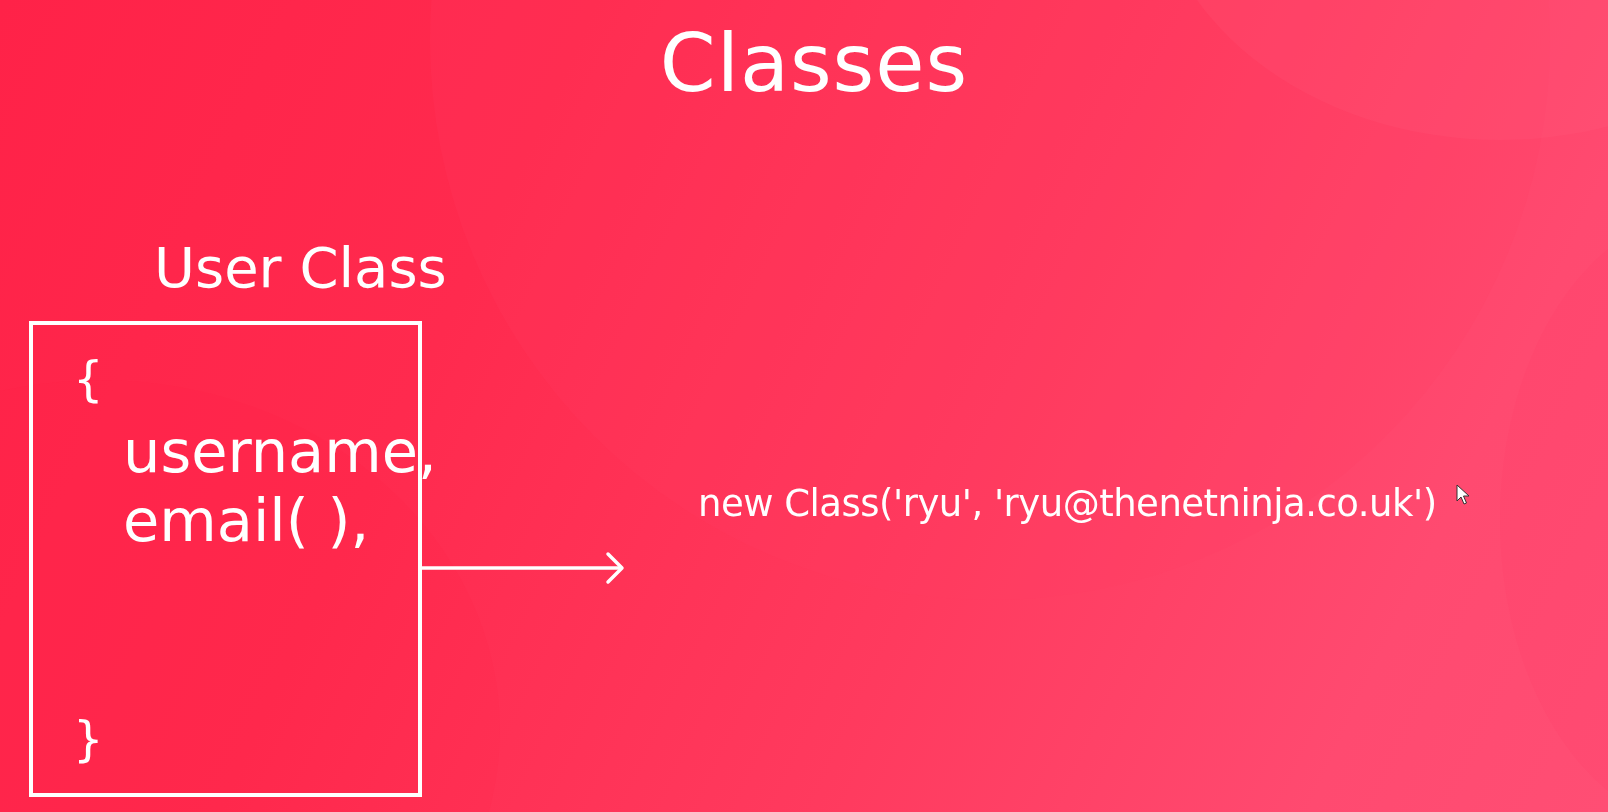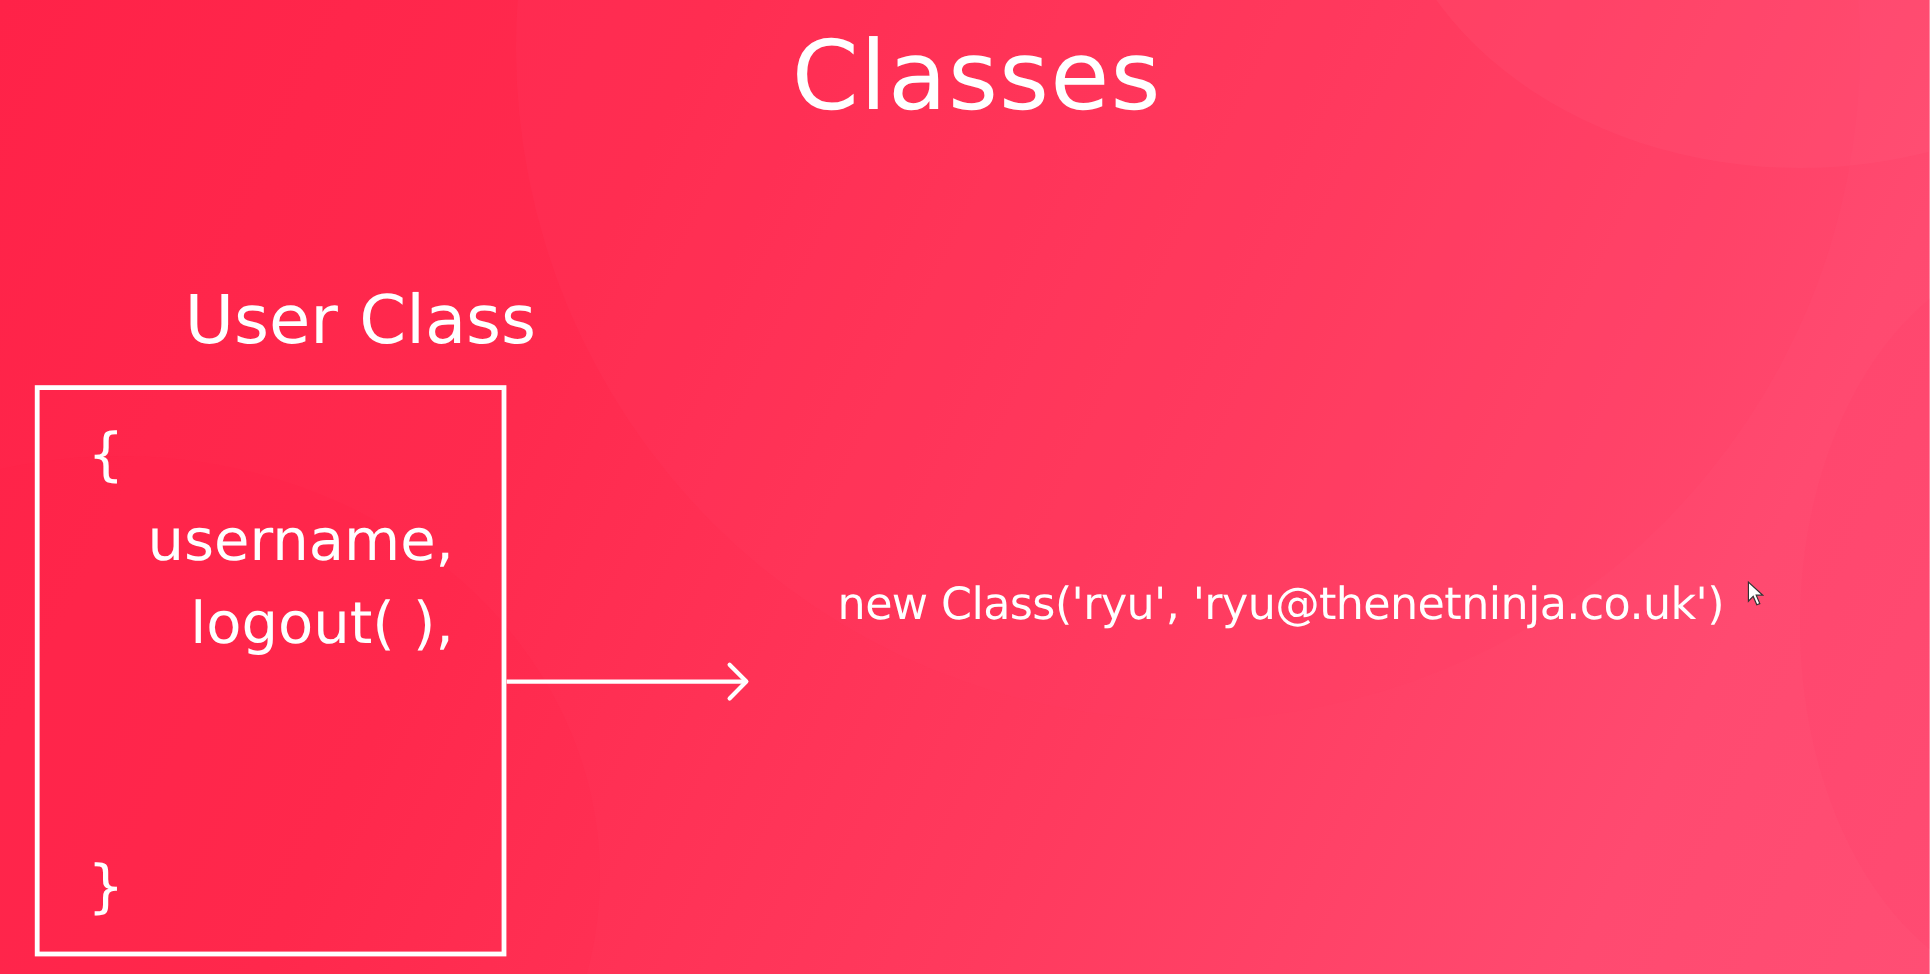--- a/index.html
+++ b/index.html
@@ -82,25 +82,24 @@
     .brace-close { top: 390px; }
     .members {
       position: absolute;
       left: 90px;
       top: 92px;
       margin: 0;
       padding: 0;
       list-style: none;
     }
     .members li {
-      font-size: 48px;
+      font-size: 59px;
       line-height: 69px;
       height: 69px;
       white-space: nowrap;
-      text-align: right;
     }
 
     .arrow {
       position: absolute;
       left: 422px;
       top: 548px;
       width: 210px;
       height: 40px;
     }
 
@@ -137,21 +136,21 @@
 <div class="blob blob-4"></div>
 
 <h1 class="title">Classes</h1>
 
 <div class="class-label">User Class</div>
 
 <div class="class-box">
   <span class="brace brace-open">{</span>
   <ul class="members">
     <li>username,</li>
-    <li>logout( ),</li>
+    <li>email( ),</li>
   </ul>
   <span class="brace brace-close">}</span>
 </div>
 
 <svg class="arrow" viewBox="0 0 210 40" xmlns="http://www.w3.org/2000/svg">
   <line x1="0" y1="20" x2="200" y2="20" stroke="#ffffff" stroke-width="3.5"></line>
   <polyline points="186,6 200,20 186,34" fill="none" stroke="#ffffff" stroke-width="3.5" stroke-linecap="round" stroke-linejoin="round"></polyline>
 </svg>
 
 <ul class="instances">

